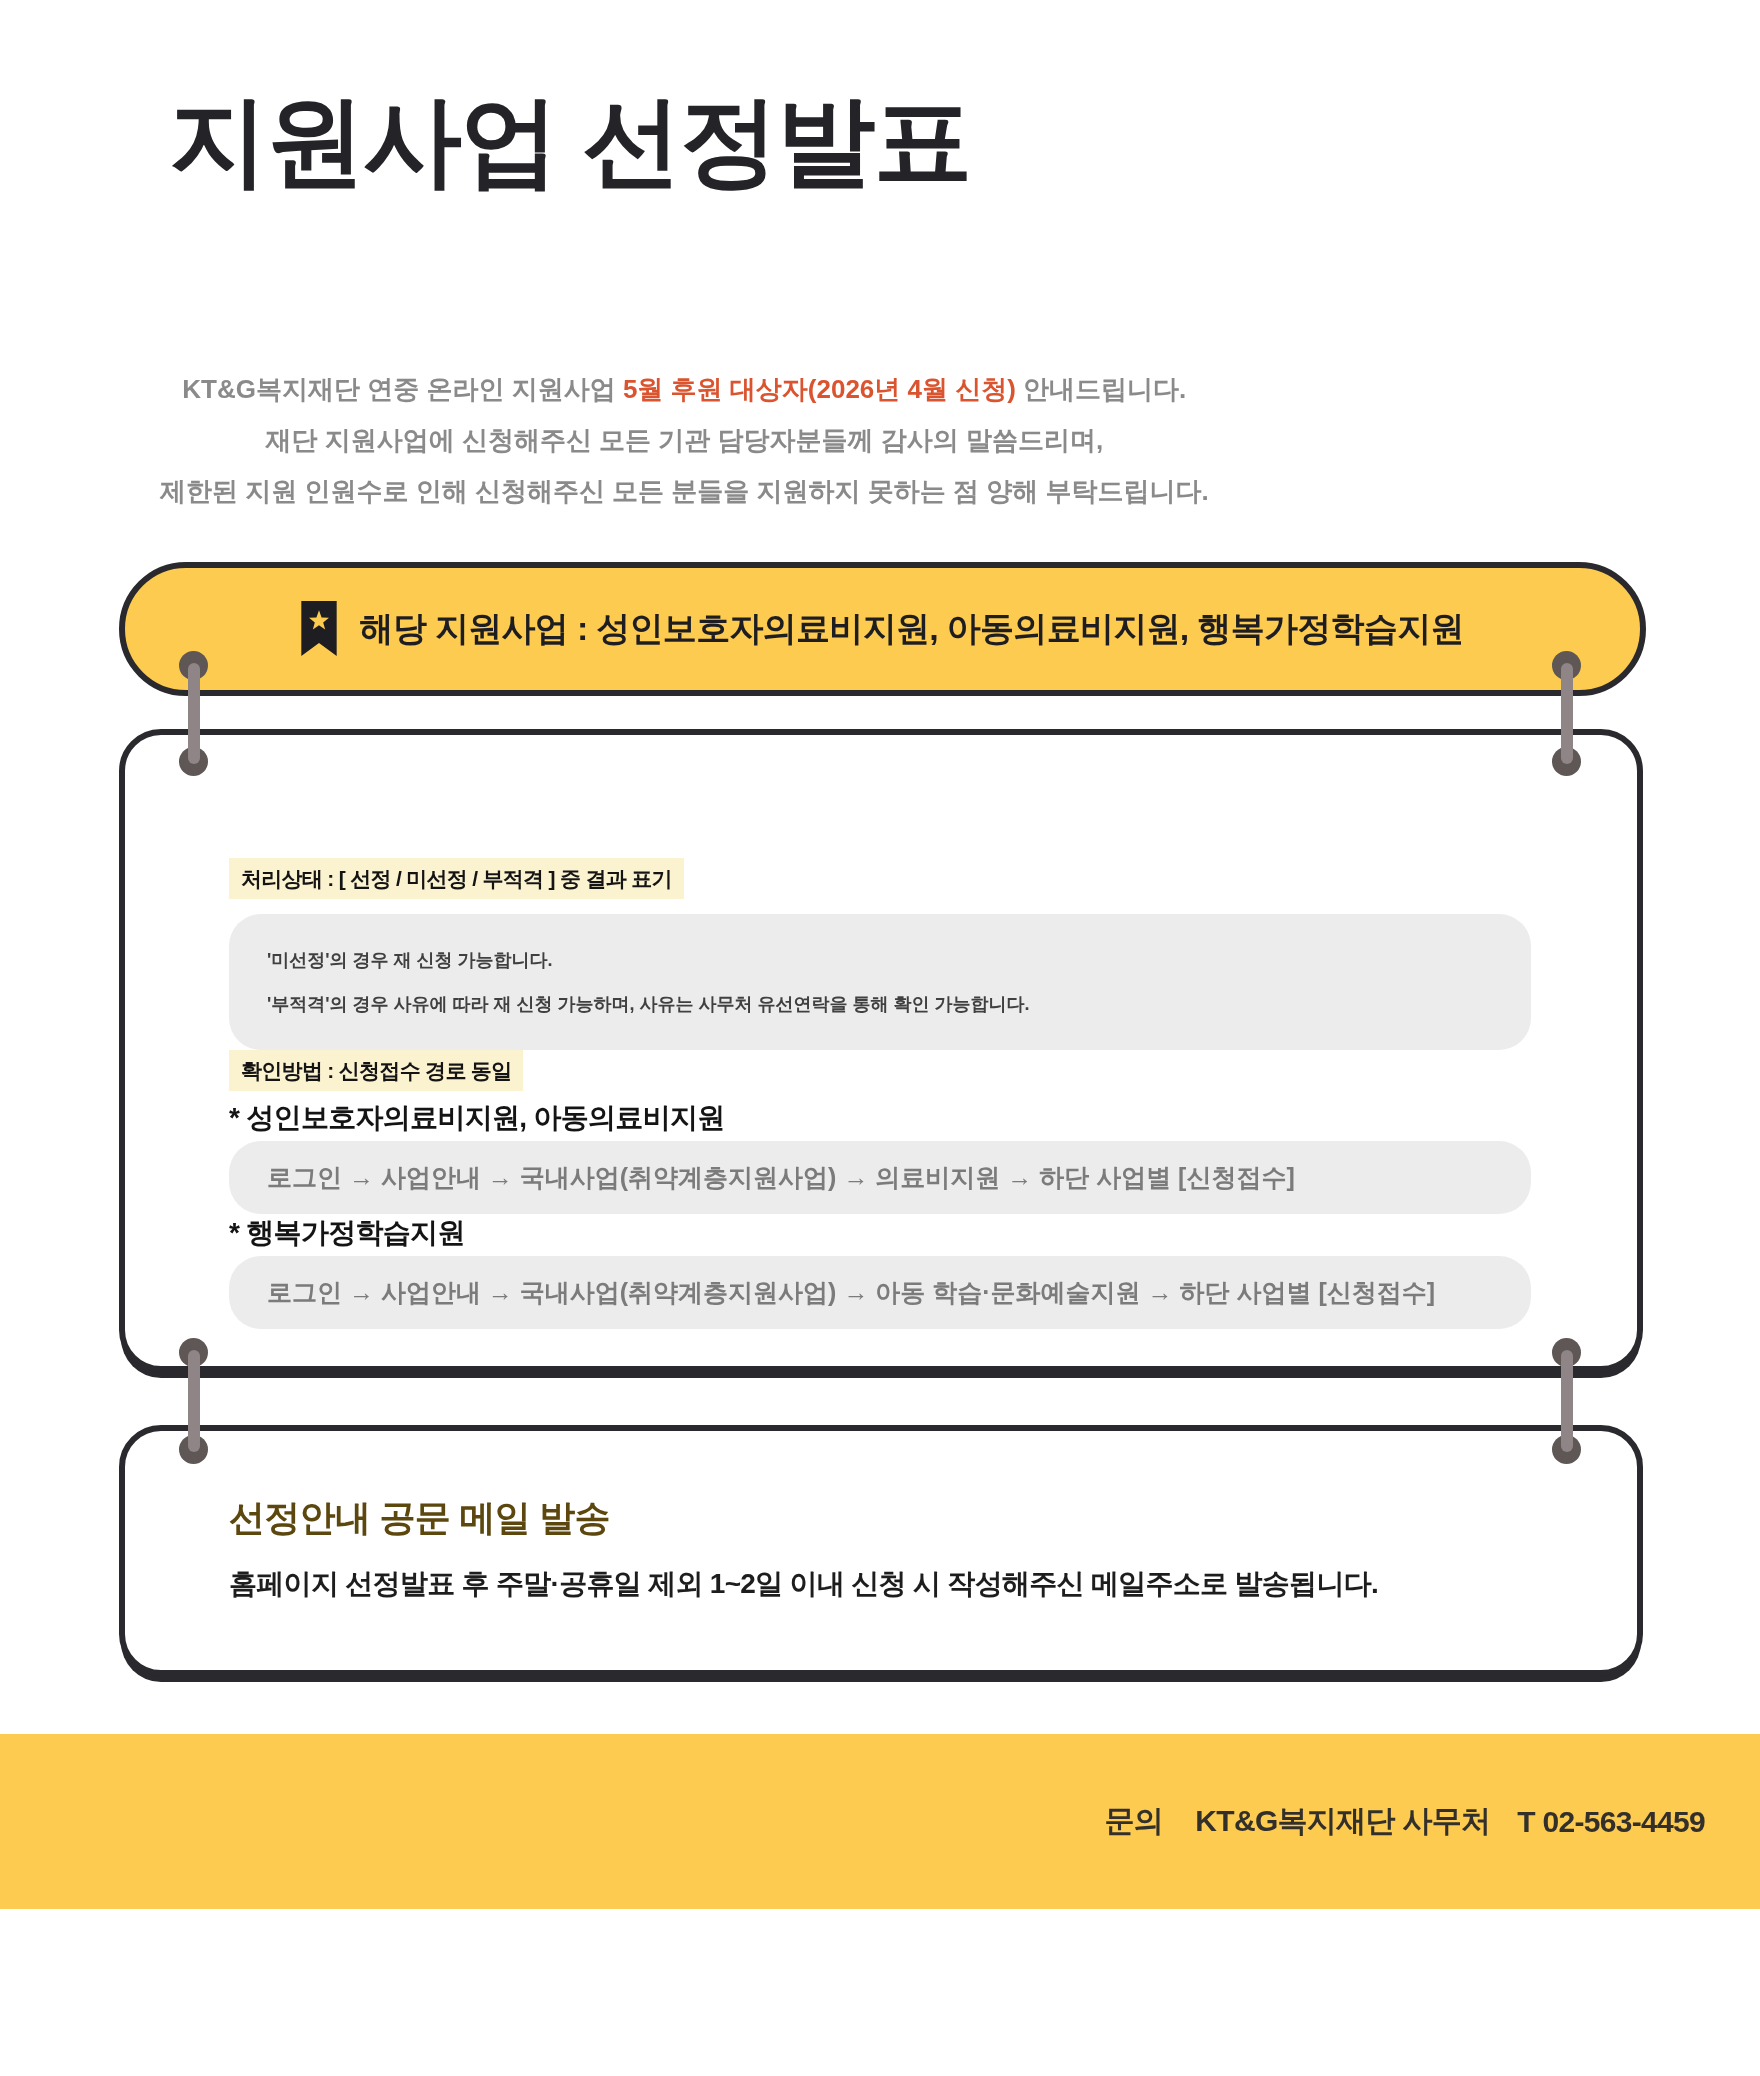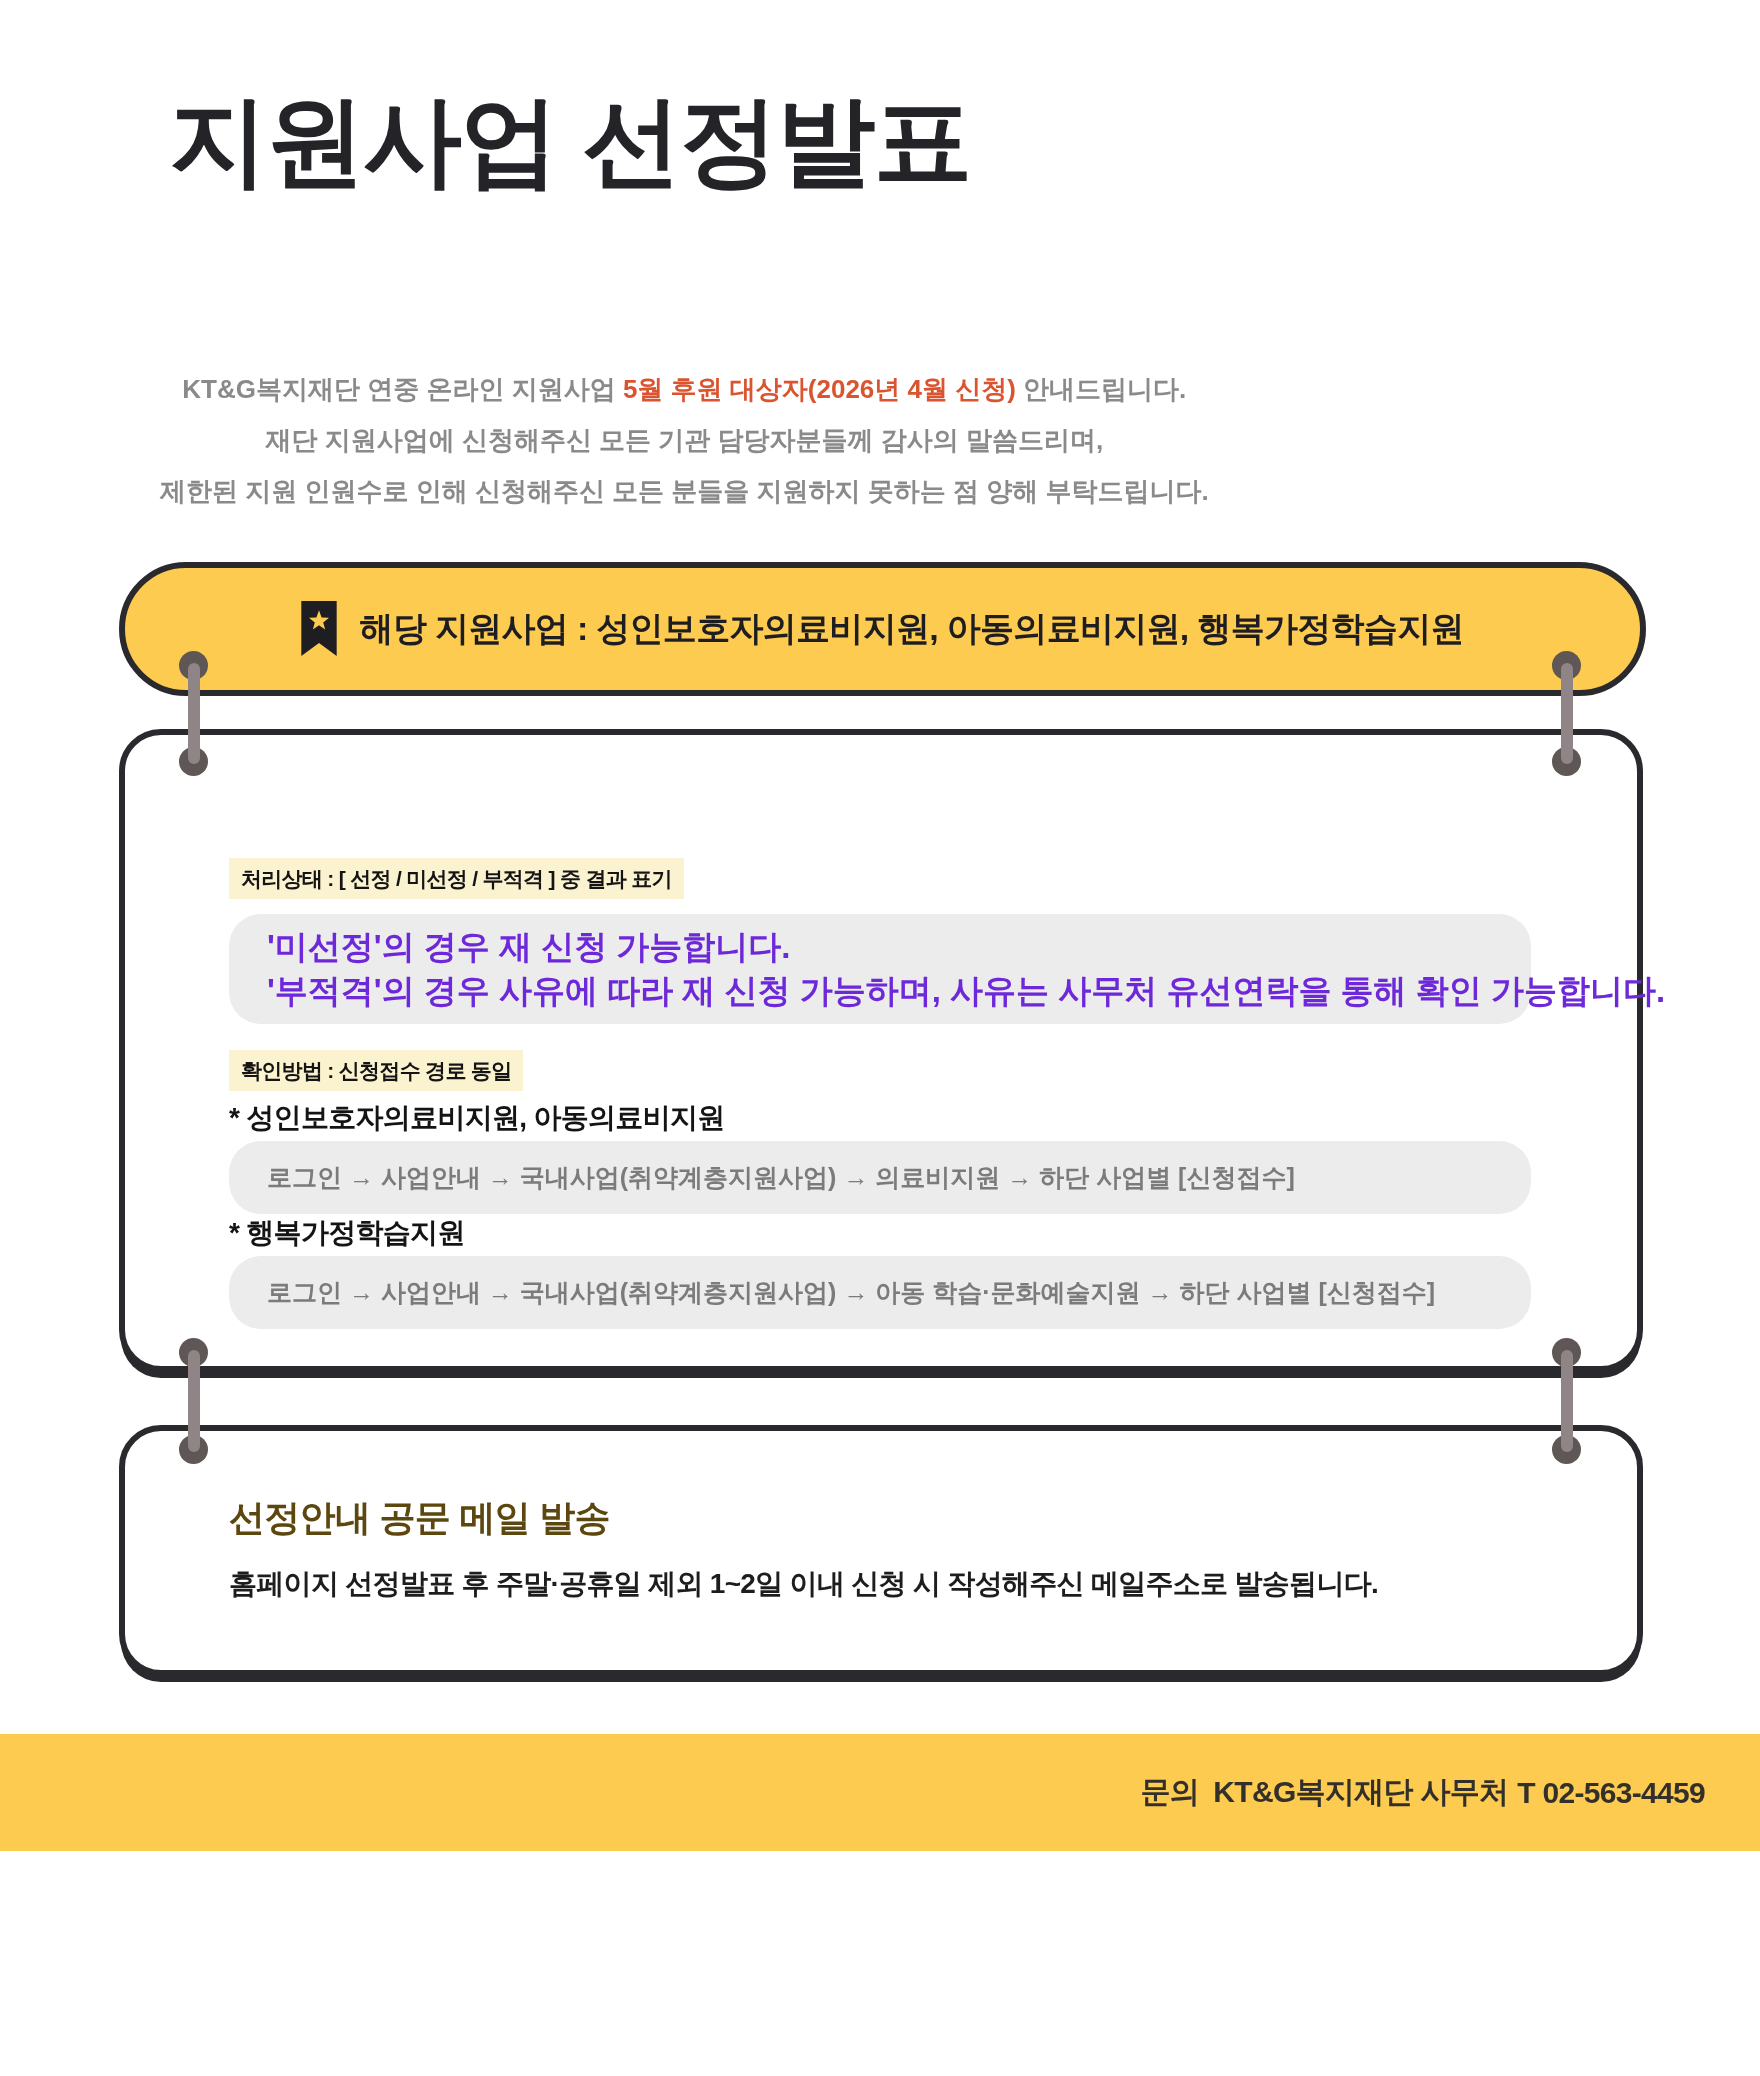--- a/index.html
+++ b/index.html
@@ -68,43 +68,43 @@
   .hl-method{top:315px;}
   .prog-title{
     position:absolute;left:104px;
     font-size:28px;font-weight:800;color:#141414;letter-spacing:-0.7px;white-space:nowrap;
   }
   .prog1{top:364px;}
   .prog2{top:479px;}
   .note-box{
     position:absolute;left:104px;width:1302px;box-sizing:border-box;
     background:#ECECEC;border-radius:32px;
-    padding:11px 38px;
-    font-size:33px;font-weight:600;color:#6d28d9;line-height:44px;
+    padding:24px 38px;
+    font-size:18px;font-weight:600;color:#404040;line-height:44px;
     white-space:nowrap;
   }
   .note-main{top:179px;}
   .path-box{
     position:absolute;left:104px;width:1302px;box-sizing:border-box;
     background:#ECECEC;border-radius:32px;
     padding:20px 38px;
     font-size:25px;font-weight:600;color:#7B7B7B;white-space:nowrap;
   }
   .path1{top:406px;}
   .path2{top:521px;}
   .card-body{
     position:absolute;left:104px;top:134px;
     font-size:28px;font-weight:700;color:#1D1D1D;letter-spacing:-0.7px;white-space:nowrap;
   }
   
   .footer{
-    position:absolute;left:0;top:1734px;width:1760px;height:117px;
+    position:absolute;left:0;top:1734px;width:1760px;height:175px;
     background:#FDCB4F;box-sizing:border-box;
     display:flex;align-items:center;justify-content:flex-end;
-    padding-right:55px;gap:9px;
+    padding-right:55px;gap:27px;
     font-size:30px;font-weight:800;color:#33302C;letter-spacing:-0.7px;
   }
   .footer .org{margin-left:5.3px;}
 </style>
 </head>
 <body>
 
 <div class="page">
 
   <div class="title">

